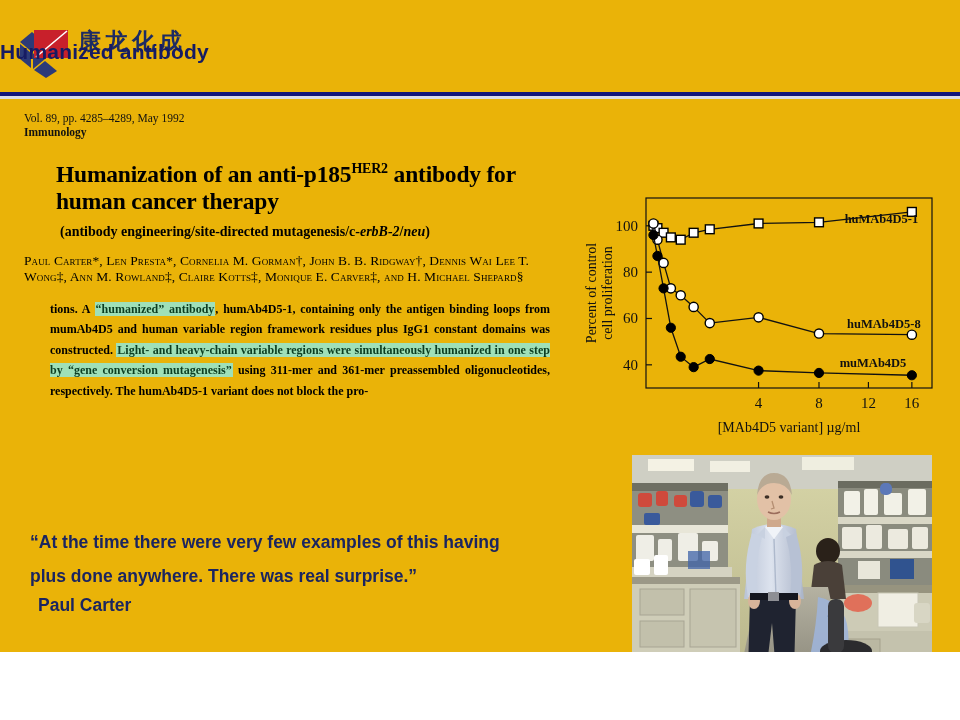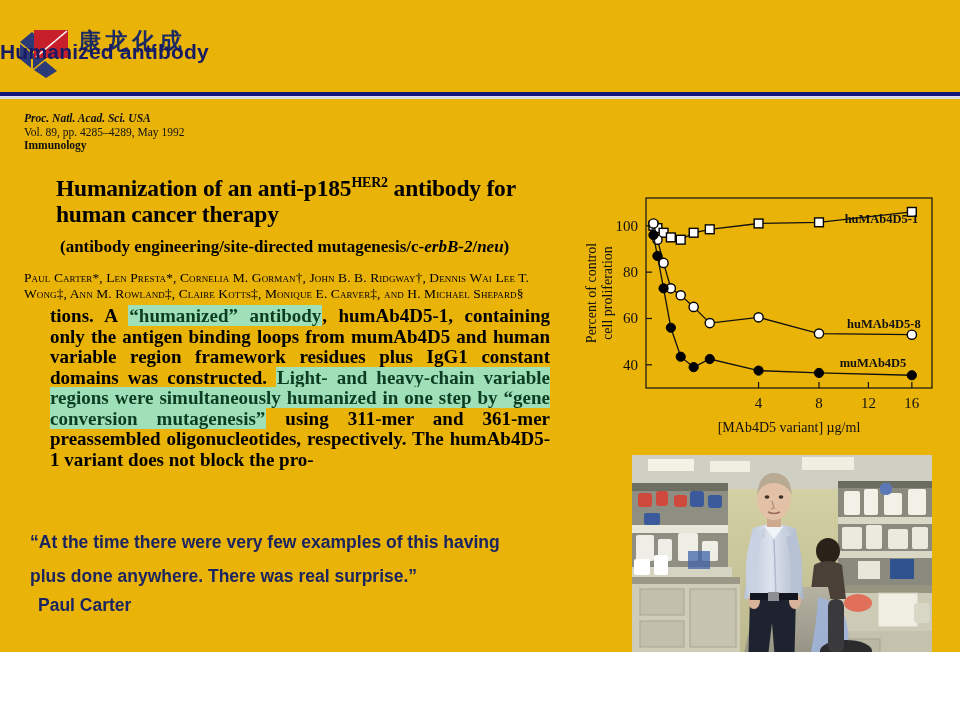--- a/index.html
+++ b/index.html
@@ -114,40 +114,40 @@
     margin-left: 32px;
   }
   #paper-title sup {
     font-size: 14px;
     font-weight: bold;
   }
   #paper-subtitle {
     margin-top: 9px;
     margin-left: 36px;
     font-family: "Liberation Serif", serif;
-    font-size: 17px;
+    font-size: 14px;
     font-weight: bold;
   }
   #paper-subtitle .it { font-style: italic; }
 
   #paper-authors {
     margin-top: 13px;
     font-family: "Liberation Serif", serif;
     font-size: 13.5px;
     line-height: 16px;
     font-variant: small-caps;
     letter-spacing: 0.1px;
   }
 
   #abstract {
-    margin-top: 4px;
+    margin-top: 14px;
     margin-left: 26px;
     width: 500px;
     font-family: "Liberation Serif", serif;
-    font-size: 19px;
+    font-size: 12px;
     font-weight: bold;
     line-height: 20.5px;
     text-align: justify;
     color: #000;
   }
   .hl {
     background: #9fe0b8;
     color: #0c3d22;
     padding: 0 1px;
   }
@@ -223,21 +223,20 @@
     </svg>
     <div id="logo-cn">康龙化成</div>
   </div>
 
   <div id="slide-title">Humanized antibody</div>
   <div id="header-rule"></div>
   <div id="header-rule-soft"></div>
 
   <div id="paper">
     <div class="paper-meta">
-      <div class="italic">Proc. Natl. Acad. Sci. USA</div>
       <div class="line2">Vol. 89, pp. 4285–4289, May 1992</div>
       <div class="line3">Immunology</div>
     </div>
 
     <div id="paper-title"><span>Humanization of an anti-p185</span><sup>HER2</sup><span> antibody for human cancer therapy</span></div>
 
     <div id="paper-subtitle"><span>(antibody engineering/site-directed mutagenesis/c-</span><span class="it">erbB-2</span><span>/</span><span class="it">neu</span><span>)</span></div>
 
     <div id="paper-authors">Paul Carter*, Len Presta*, Cornelia M. Gorman†, John B. B. Ridgway†, Dennis Wai Lee T. Wong‡, Ann M. Rowland‡, Claire Kotts‡, Monique E. Carver‡, and H. Michael Shepard§</div>
 

